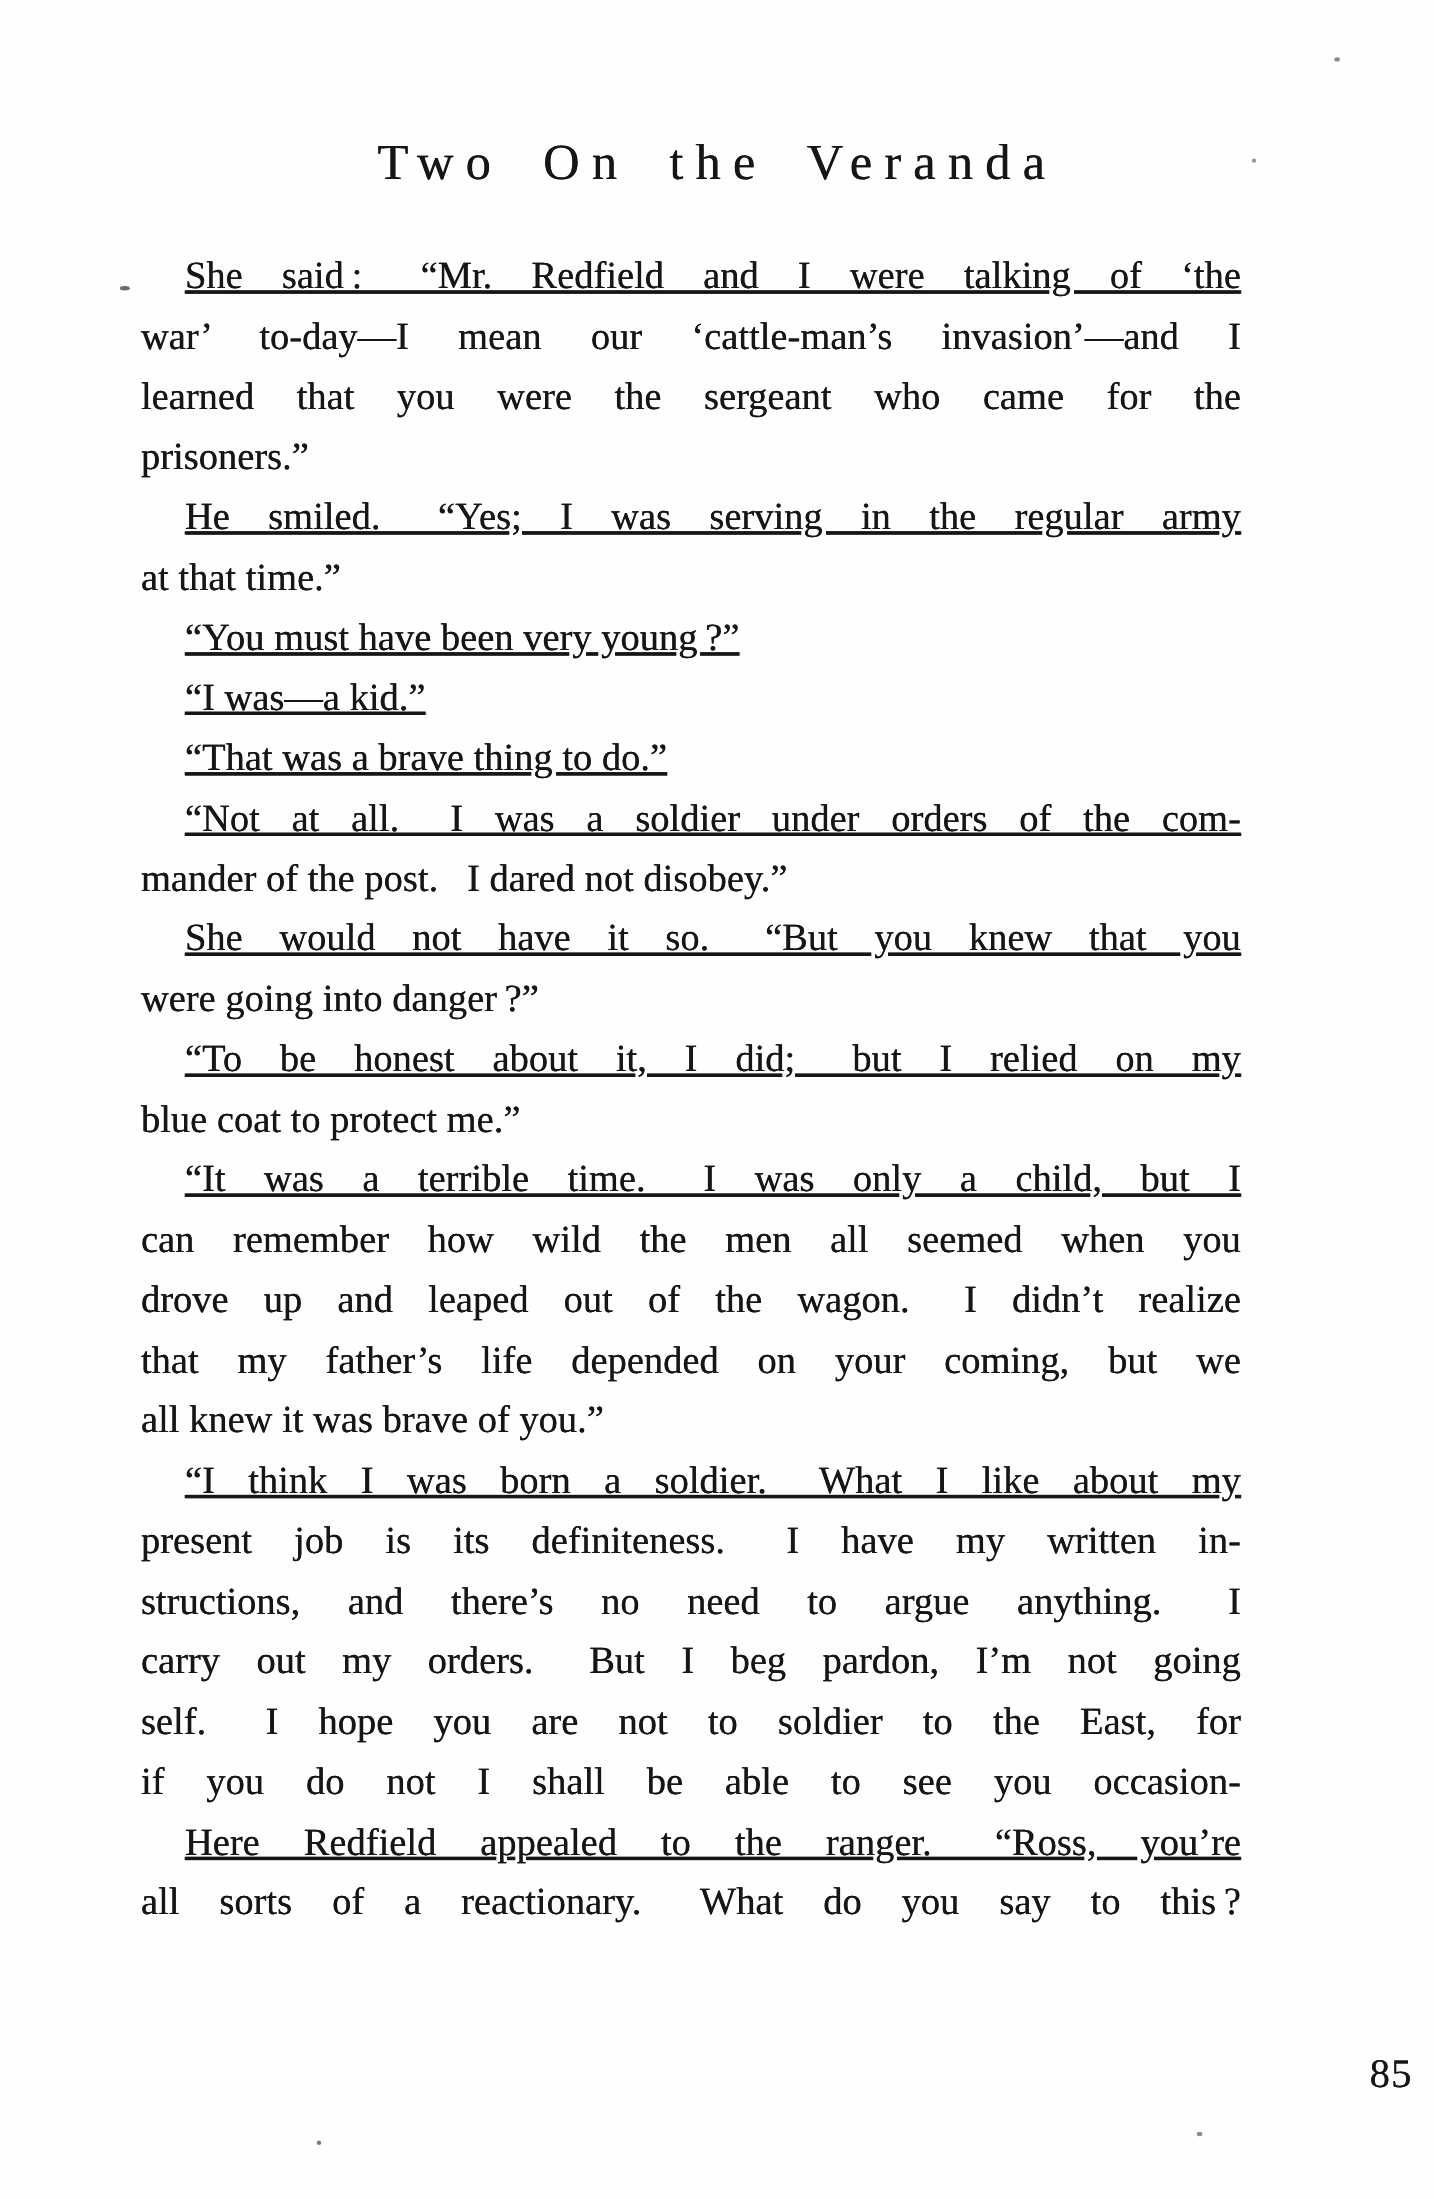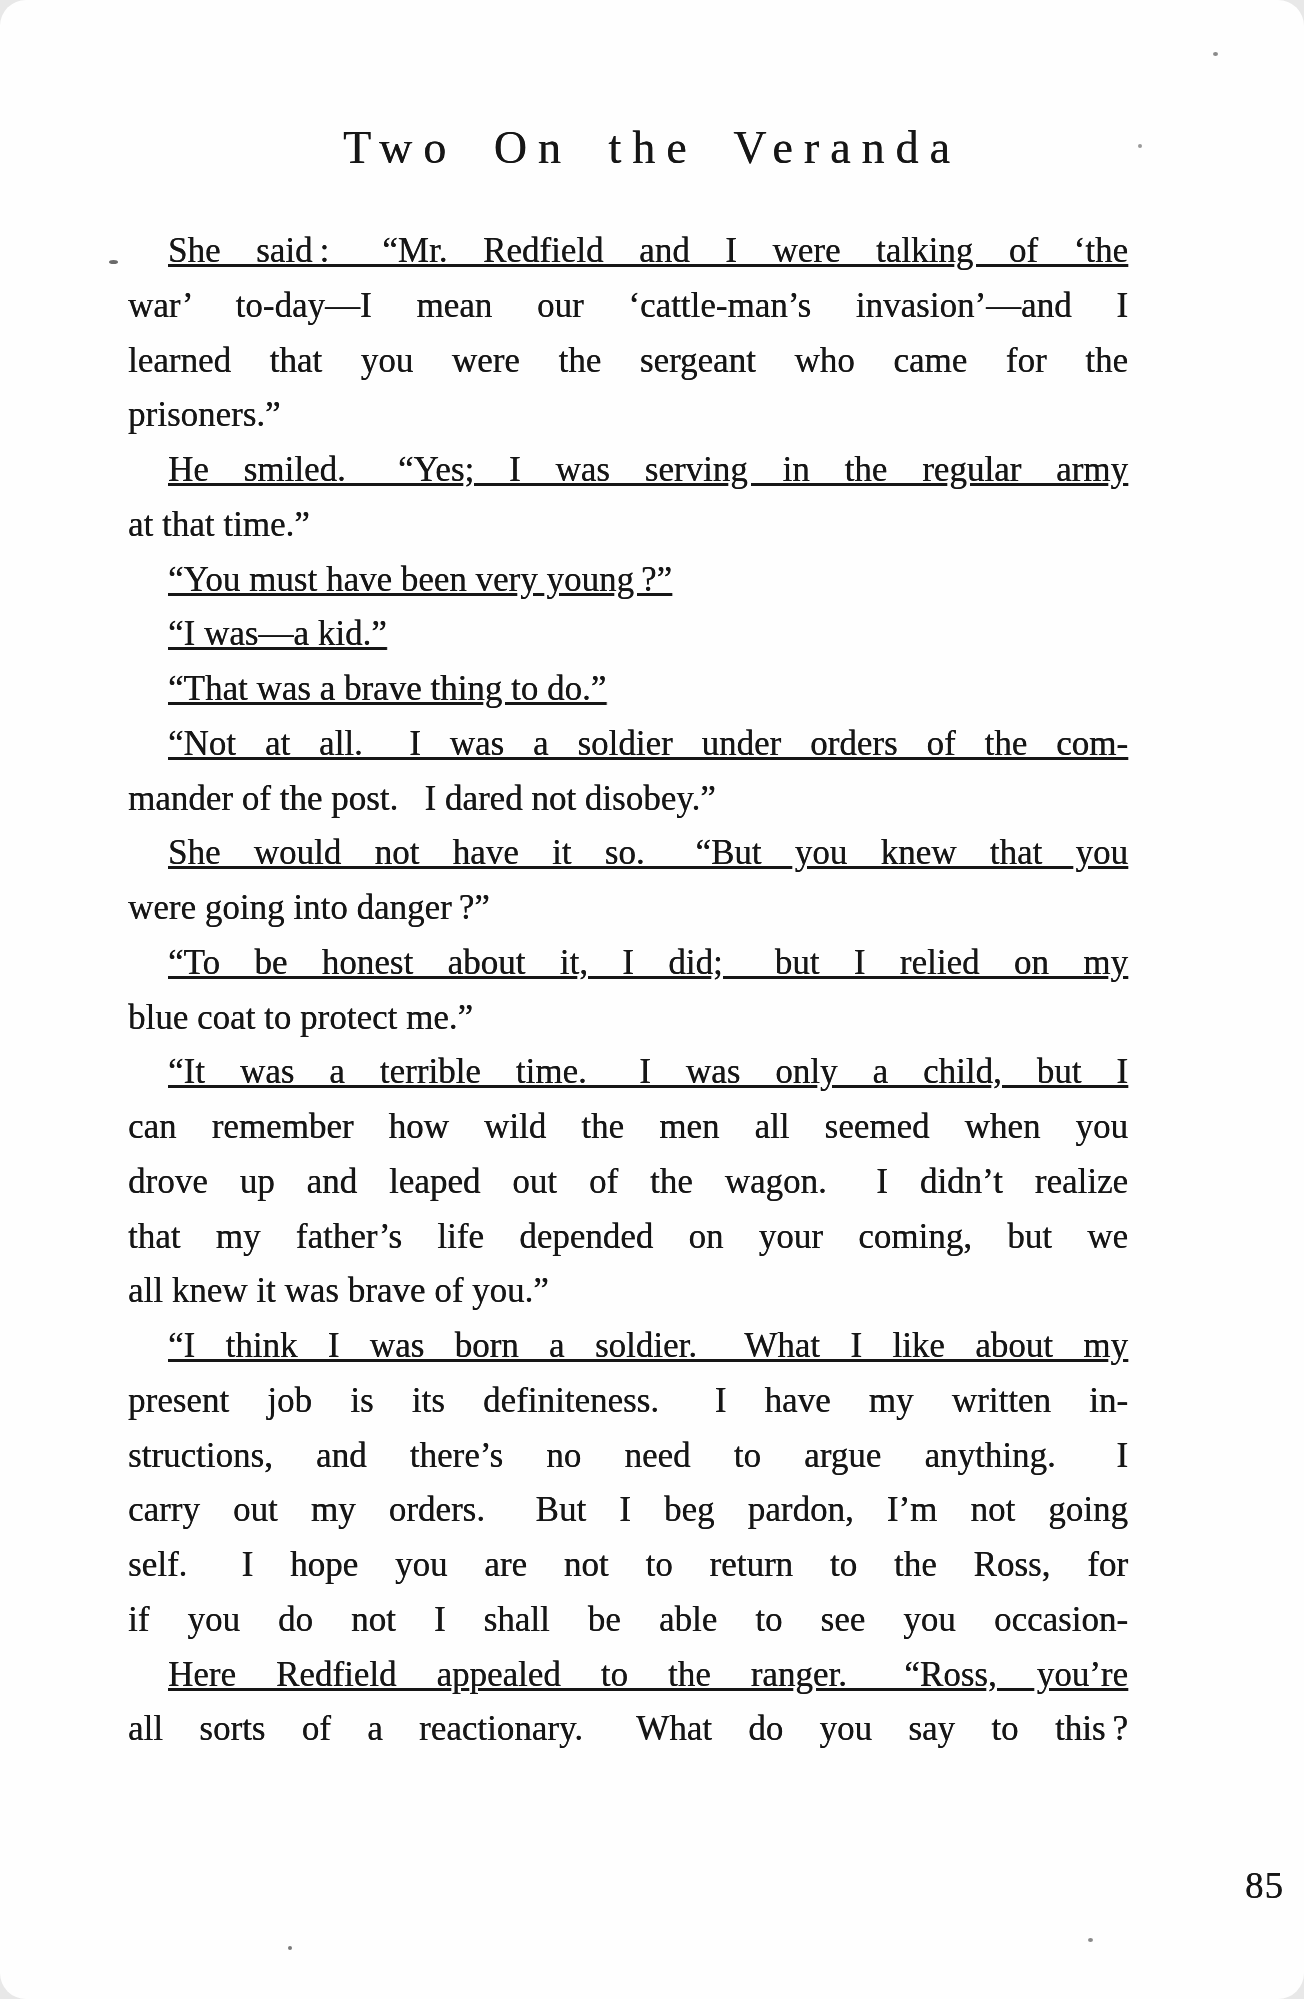--- a/index.html
+++ b/index.html
@@ -4,21 +4,20 @@
 <style>
   html, body { margin: 0; padding: 0; background: #e8e8e8; }
   .page {
     position: relative;
     width: 1304px;
     height: 1999px;
     background: #fefefe;
     overflow: hidden;
     font-family: "Liberation Serif", "DejaVu Serif", serif;
     color: #161616;
-    border-radius: 26px;
   }
   .chapter-title {
     position: absolute;
     top: 121px;
     left: 0;
     width: 100%;
     text-align: center;
     font-size: 46px;
     letter-spacing: 11px;
     word-spacing: 14px;
@@ -79,21 +78,21 @@
     <div class="line">blue coat to protect me.”</div>
     <div class="line i j">“It was a terrible time.  I was only a child, but I</div>
     <div class="line j">can remember how wild the men all seemed when you</div>
     <div class="line j">drove up and leaped out of the wagon.  I didn’t realize</div>
     <div class="line j">that my father’s life depended on your coming, but we</div>
     <div class="line">all knew it was brave of you.”</div>
     <div class="line i j">“I think I was born a soldier.  What I like about my</div>
     <div class="line j">present job is its definiteness.  I have my written in-</div>
     <div class="line j">structions, and there’s no need to argue anything.  I</div>
     <div class="line j">carry out my orders.  But I beg pardon, I’m not going</div>
-    <div class="line j">self.  I hope you are not to return to the Ross, for</div>
+    <div class="line j">self.  I hope you are not to soldier to the East, for</div>
     <div class="line j">if you do not I shall be able to see you occasion-</div>
     <div class="line i j">Here Redfield appealed to the ranger.  “Ross, you’re</div>
     <div class="line j">all sorts of a reactionary.  What do you say to this ?</div>
   </div>
 
   <div class="page-number">85</div>
 
   <div class="speck speck-1"></div>
   <div class="speck speck-2"></div>
   <div class="speck speck-3"></div>

